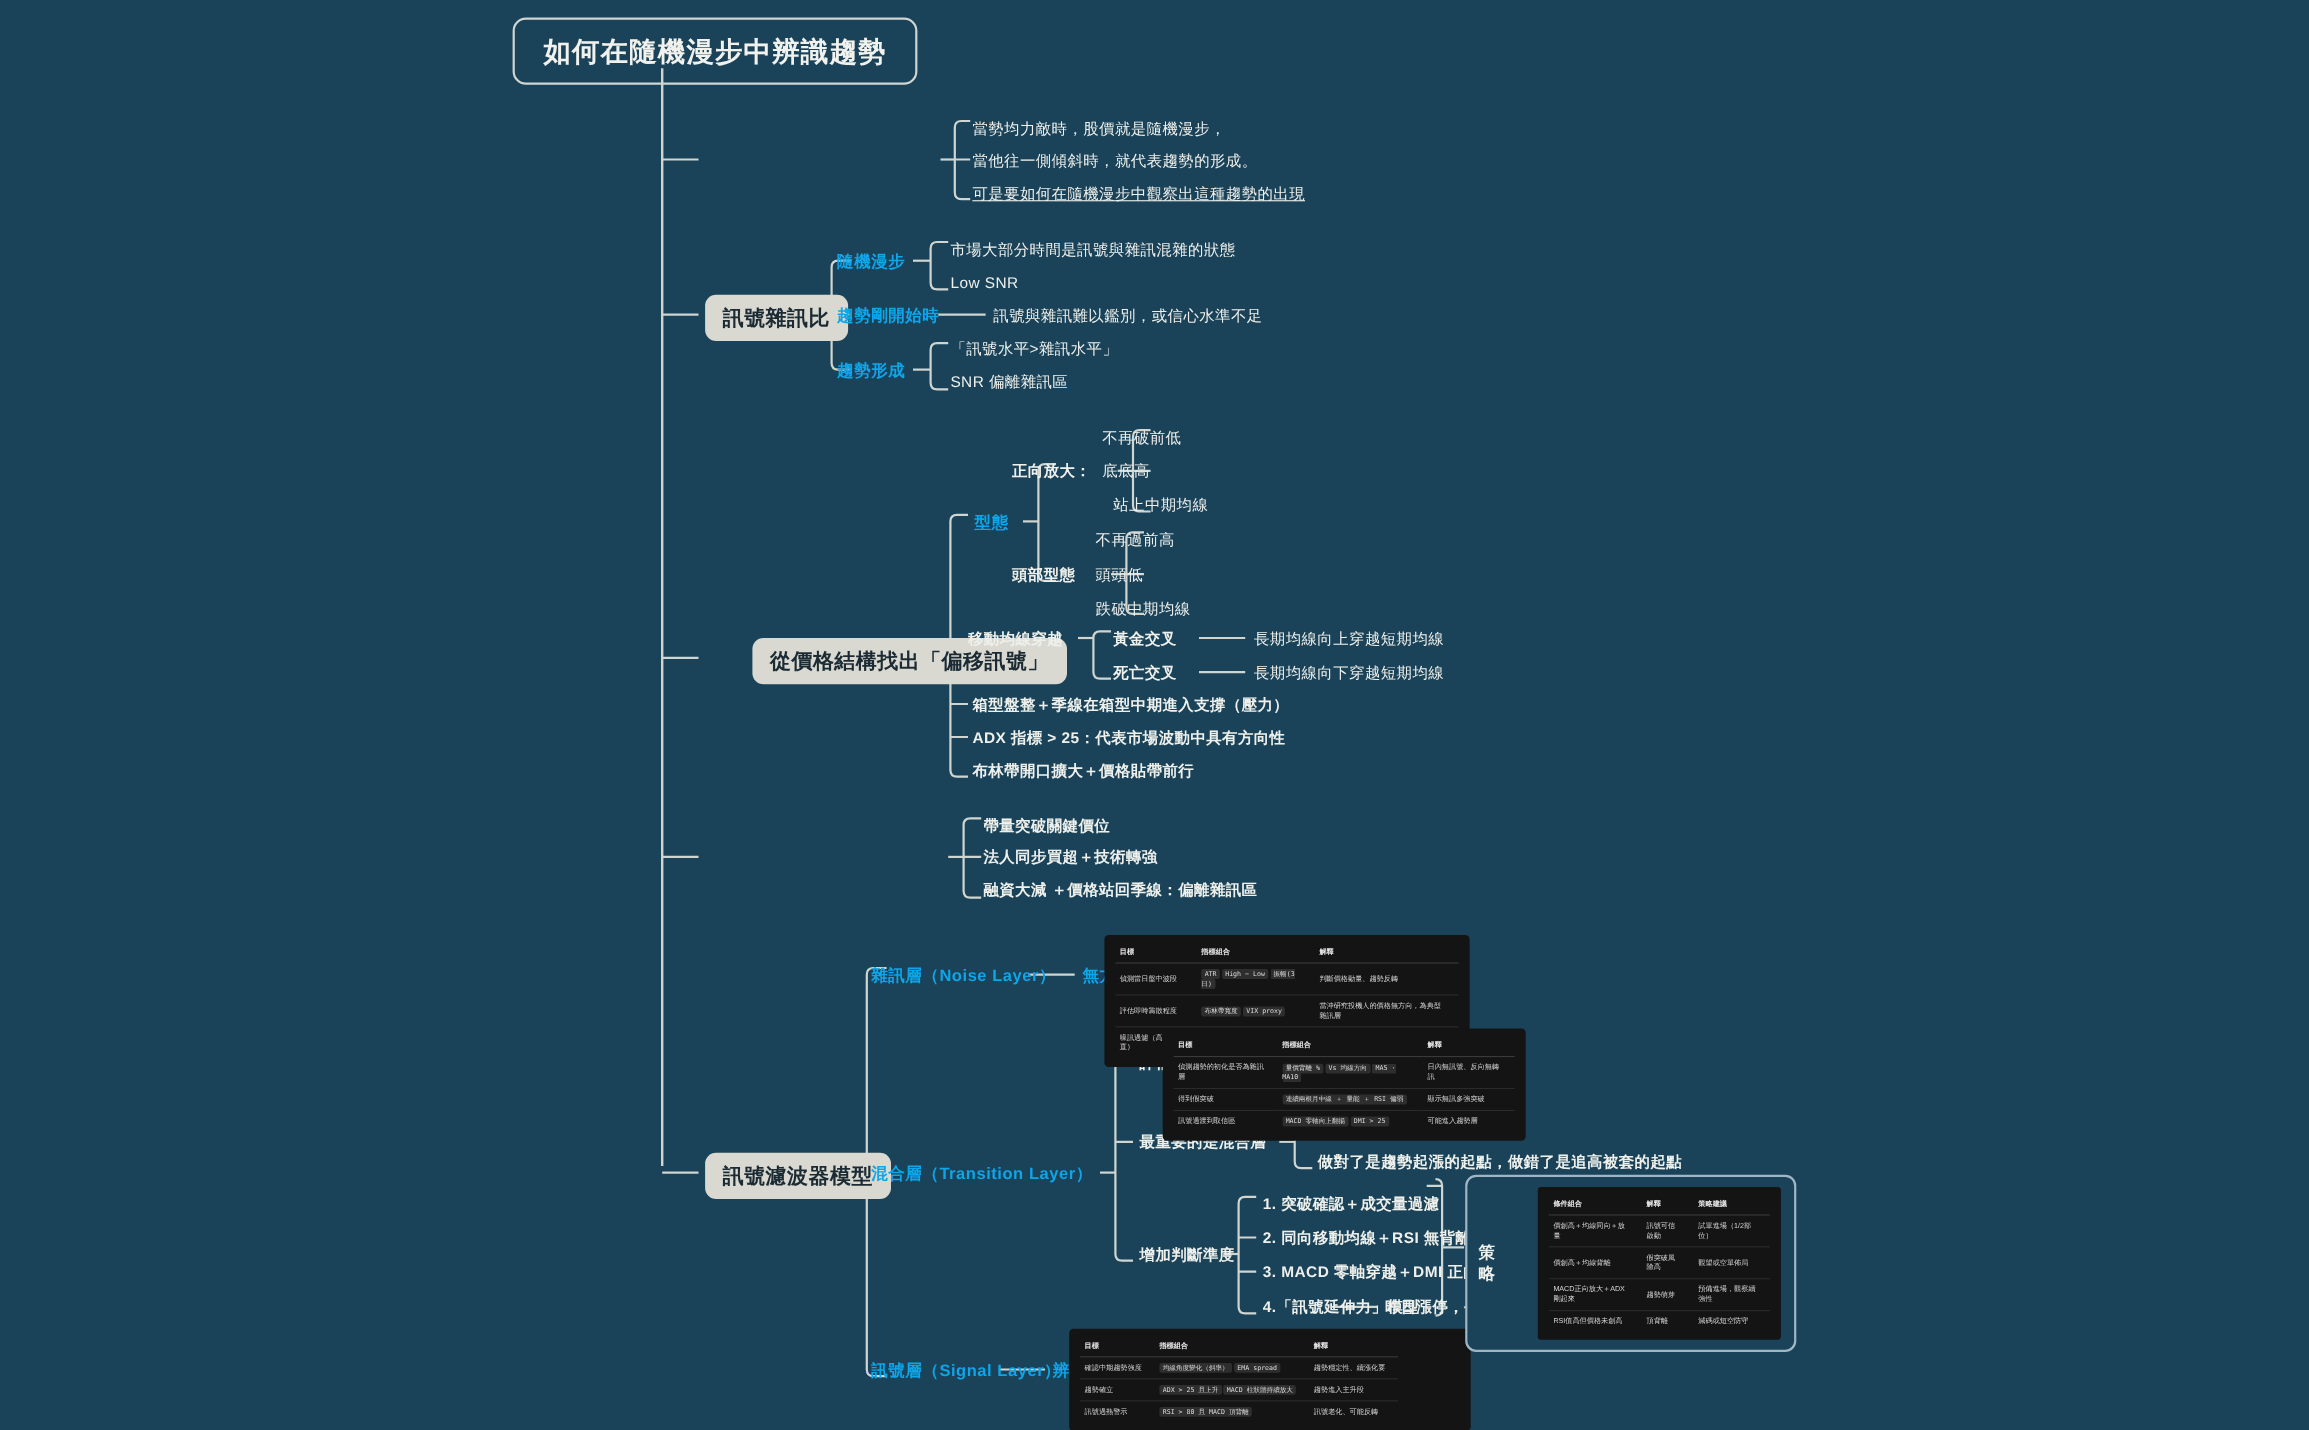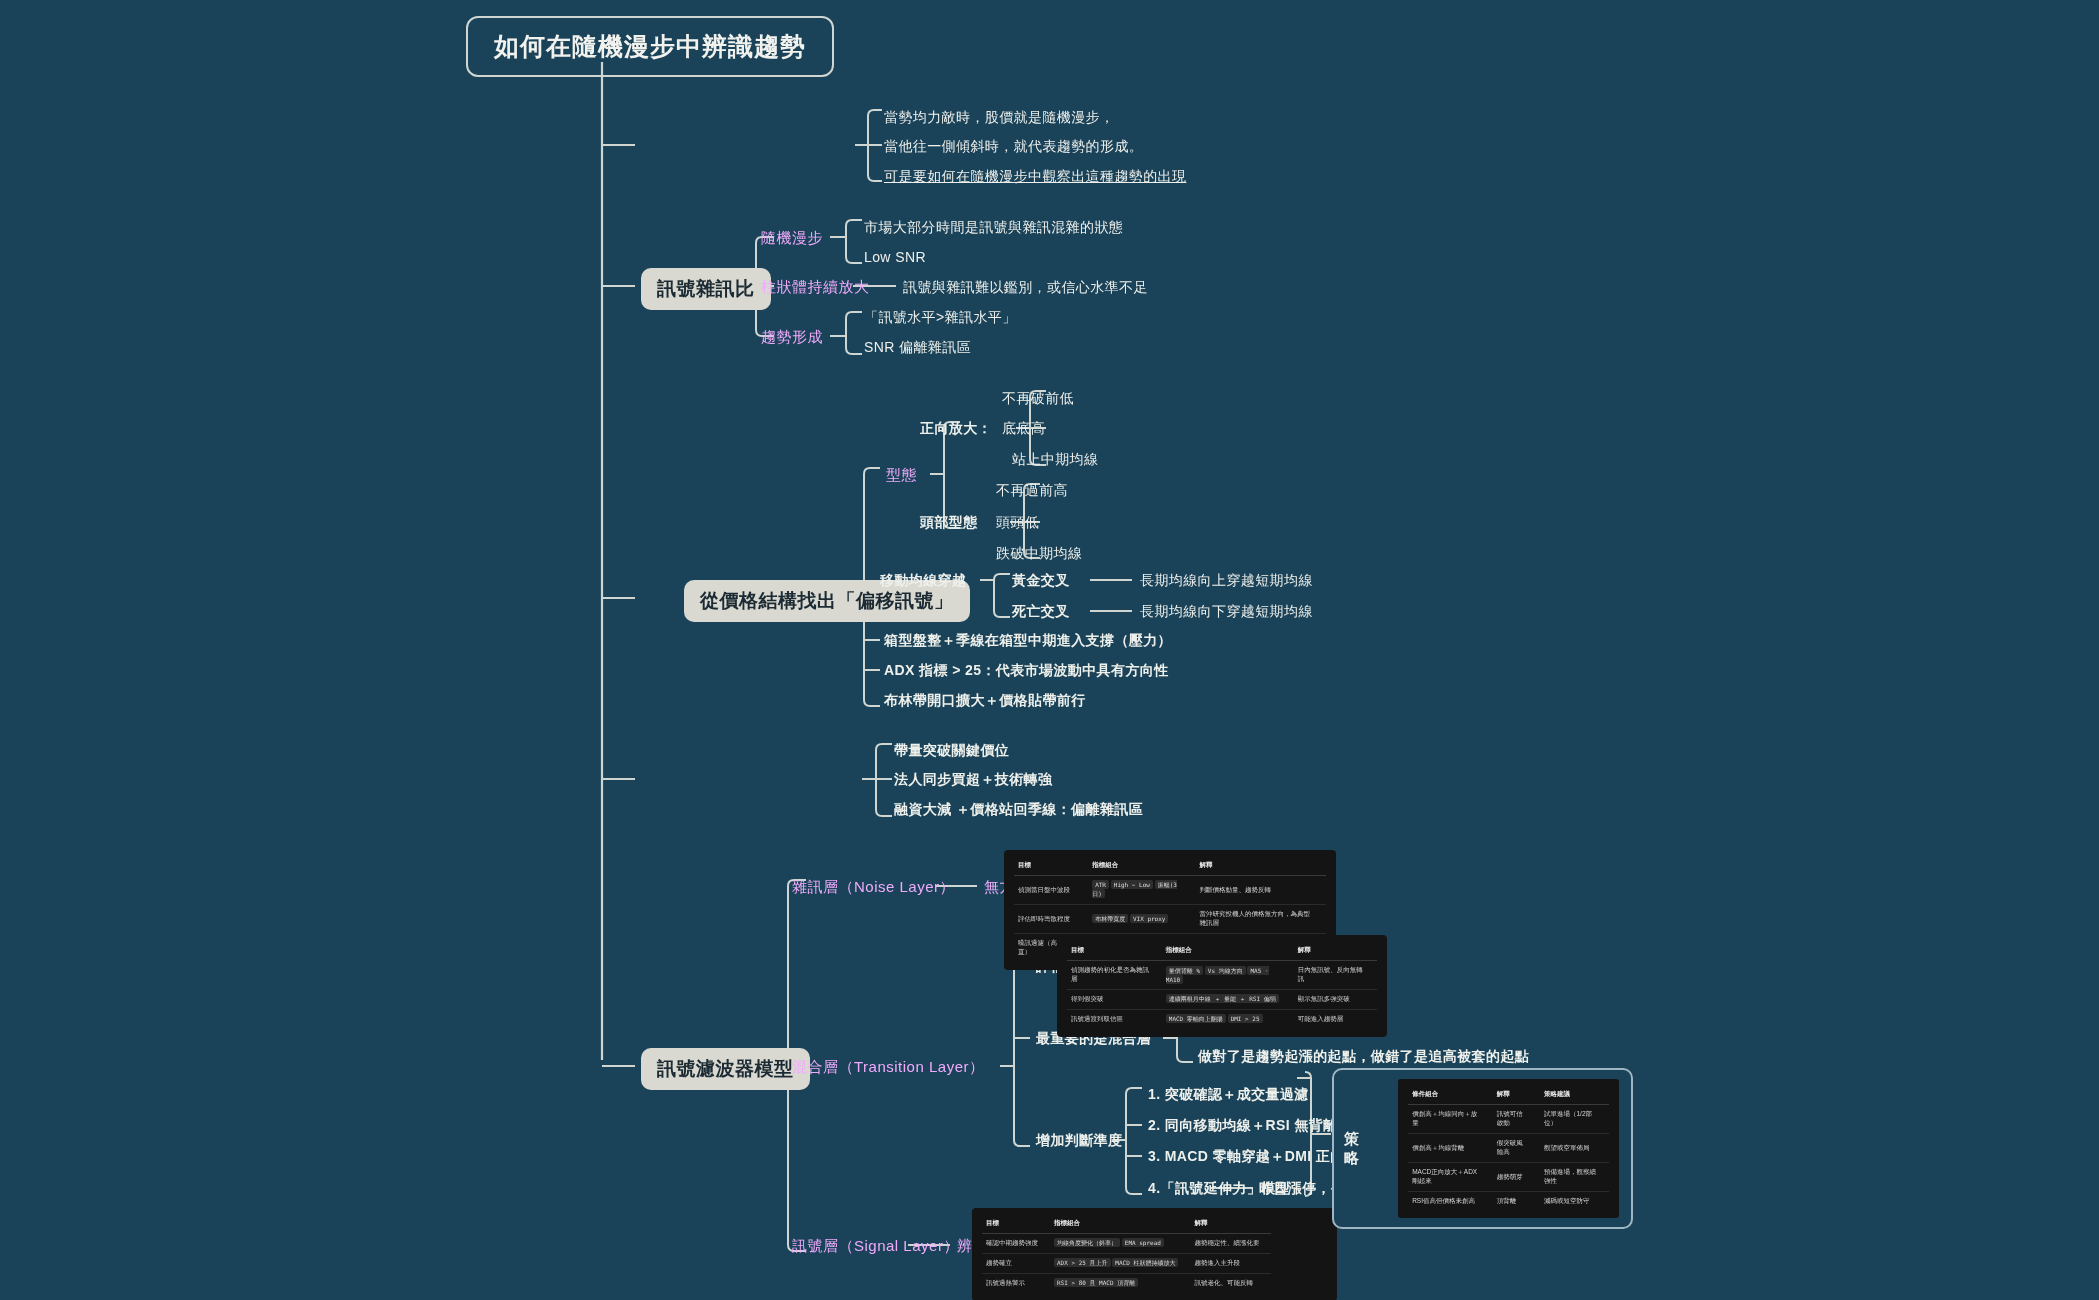--- a/index.html
+++ b/index.html
@@ -29,21 +29,21 @@
   
   .l2{
     background:#d9d9d1;
     color:#1b2a33;
     border-radius:10px;
     font-size:19px;
     font-weight:bold;
     padding:8px 16px;
     letter-spacing:.5px;
   }
-  .l3{font-size:15px;font-weight:normal;color:#f0abfc;letter-spacing:.5px;}
+  .l3{font-size:15px;font-weight:bold;color:#0ea5e9;letter-spacing:.5px;}
   .l4{font-size:14px;color:#eef0ec;letter-spacing:.4px;}
   .l4b{font-size:14px;font-weight:bold;color:#eef0ec;letter-spacing:.4px;}
 
   
   .tbl-wrap{position:absolute;background:#141414;border-radius:4px;padding:7px 10px 8px 10px;}
   .tbl{border-collapse:collapse;font-size:6.5px;color:#d7d7d7;}
   .tbl th{
     text-align:left;font-weight:bold;color:#ededed;
     padding:4px 12px 5px 4px;border-bottom:1px solid #3a3a3a;font-size:6.5px;
   }
@@ -139,21 +139,21 @@
   <div class="node root" style="left:466px;top:16px;">如何在隨機漫步中辨識趨勢</div>
 
   <div class="node l4" style="left:884px;top:109px;">當勢均力敵時，股價就是隨機漫步，</div>
   <div class="node l4" style="left:884px;top:138px;">當他往一側傾斜時，就代表趨勢的形成。</div>
   <div class="node l4" style="left:884px;top:168px;text-decoration:underline;">可是要如何在隨機漫步中觀察出這種趨勢的出現</div>
 
   <div class="node l2" style="left:641px;top:268px;">訊號雜訊比</div>
   <div class="node l3" style="left:761px;top:229px;">隨機漫步</div>
   <div class="node l4" style="left:864px;top:219px;">市場大部分時間是訊號與雜訊混雜的狀態</div>
   <div class="node l4" style="left:864px;top:249px;">Low SNR</div>
-  <div class="node l3" style="left:761px;top:278px;">柱狀體持續放大</div>
+  <div class="node l3" style="left:761px;top:278px;">趨勢剛開始時</div>
   <div class="node l4" style="left:903px;top:279px;">訊號與雜訊難以鑑別，或信心水準不足</div>
   <div class="node l3" style="left:761px;top:328px;">趨勢形成</div>
   <div class="node l4" style="left:864px;top:309px;">「訊號水平&gt;雜訊水平」</div>
   <div class="node l4" style="left:864px;top:339px;">SNR 偏離雜訊區</div>
 
   <div class="node l2" style="left:660px;top:580px;margin-left:24px;">從價格結構找出「偏移訊號」</div>
   <div class="node l3" style="left:886px;top:466px;">型態</div>
   <div class="node l4b" style="left:920px;top:420px;">正向放大：</div>
   <div class="node l4" style="left:1002px;top:390px;">不再破前低</div>
   <div class="node l4" style="left:1002px;top:420px;">底底高</div>

